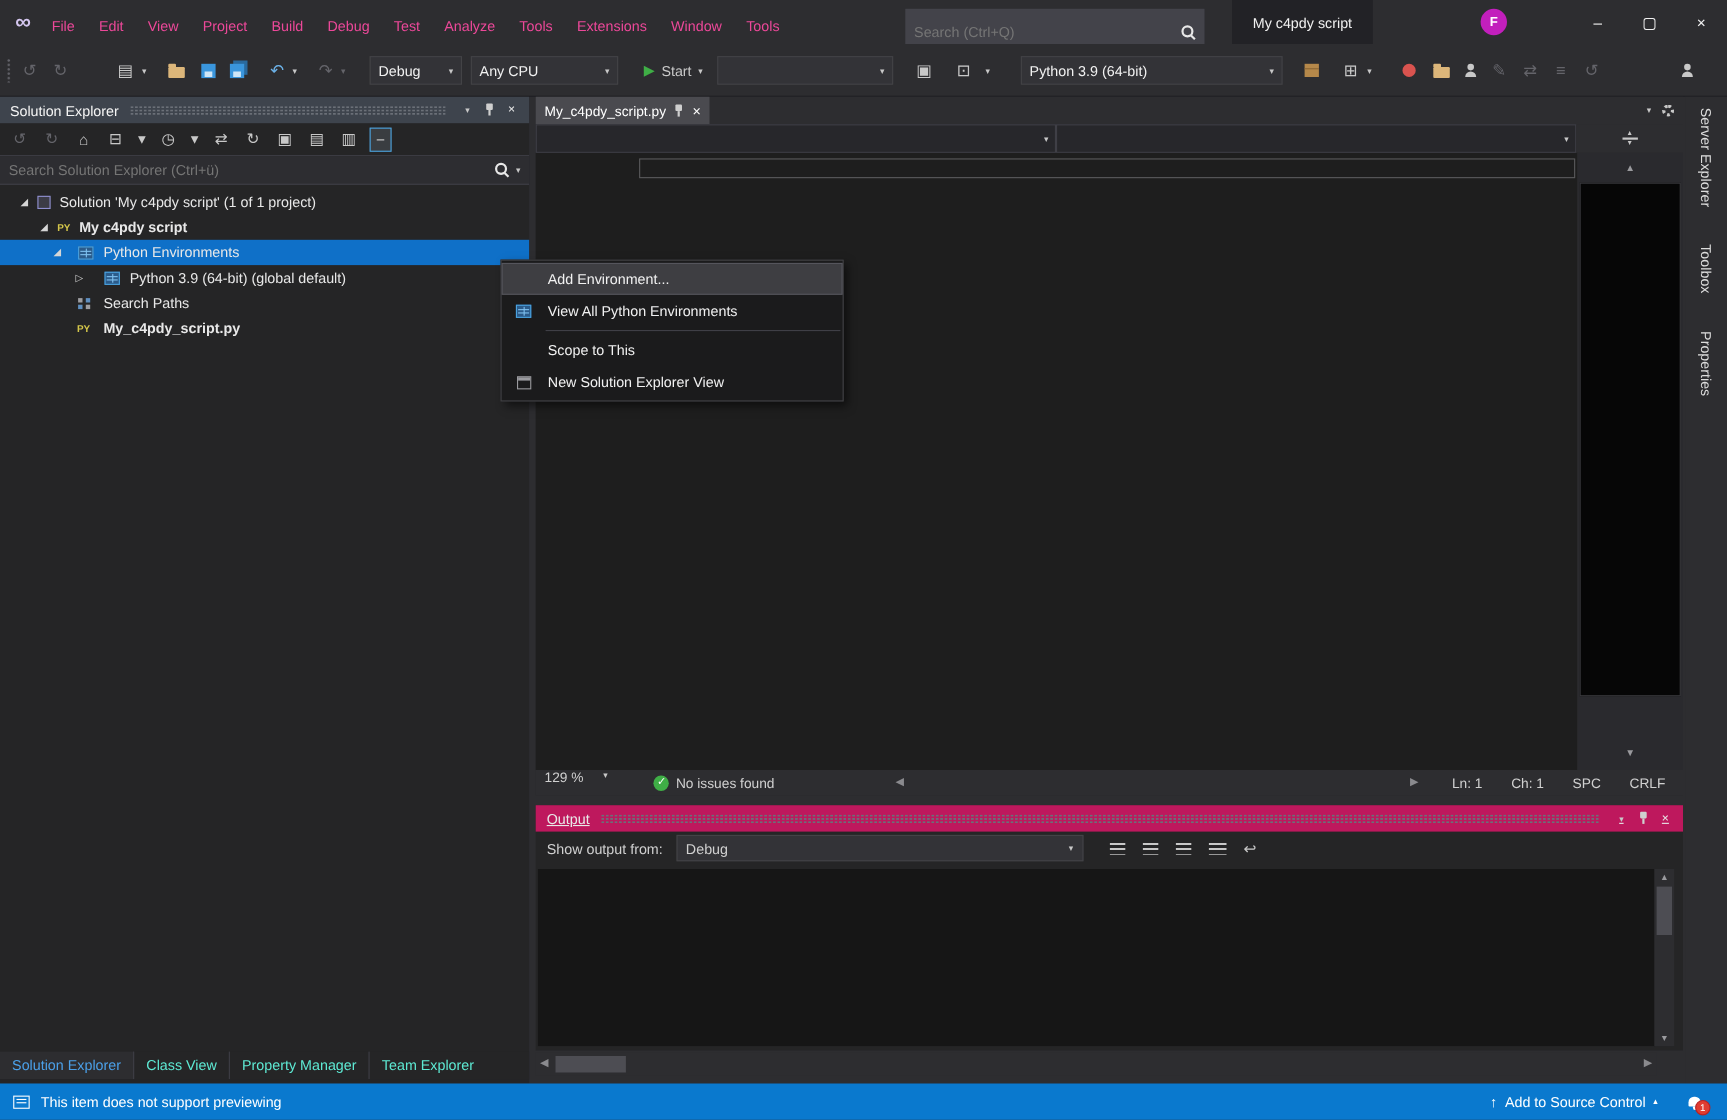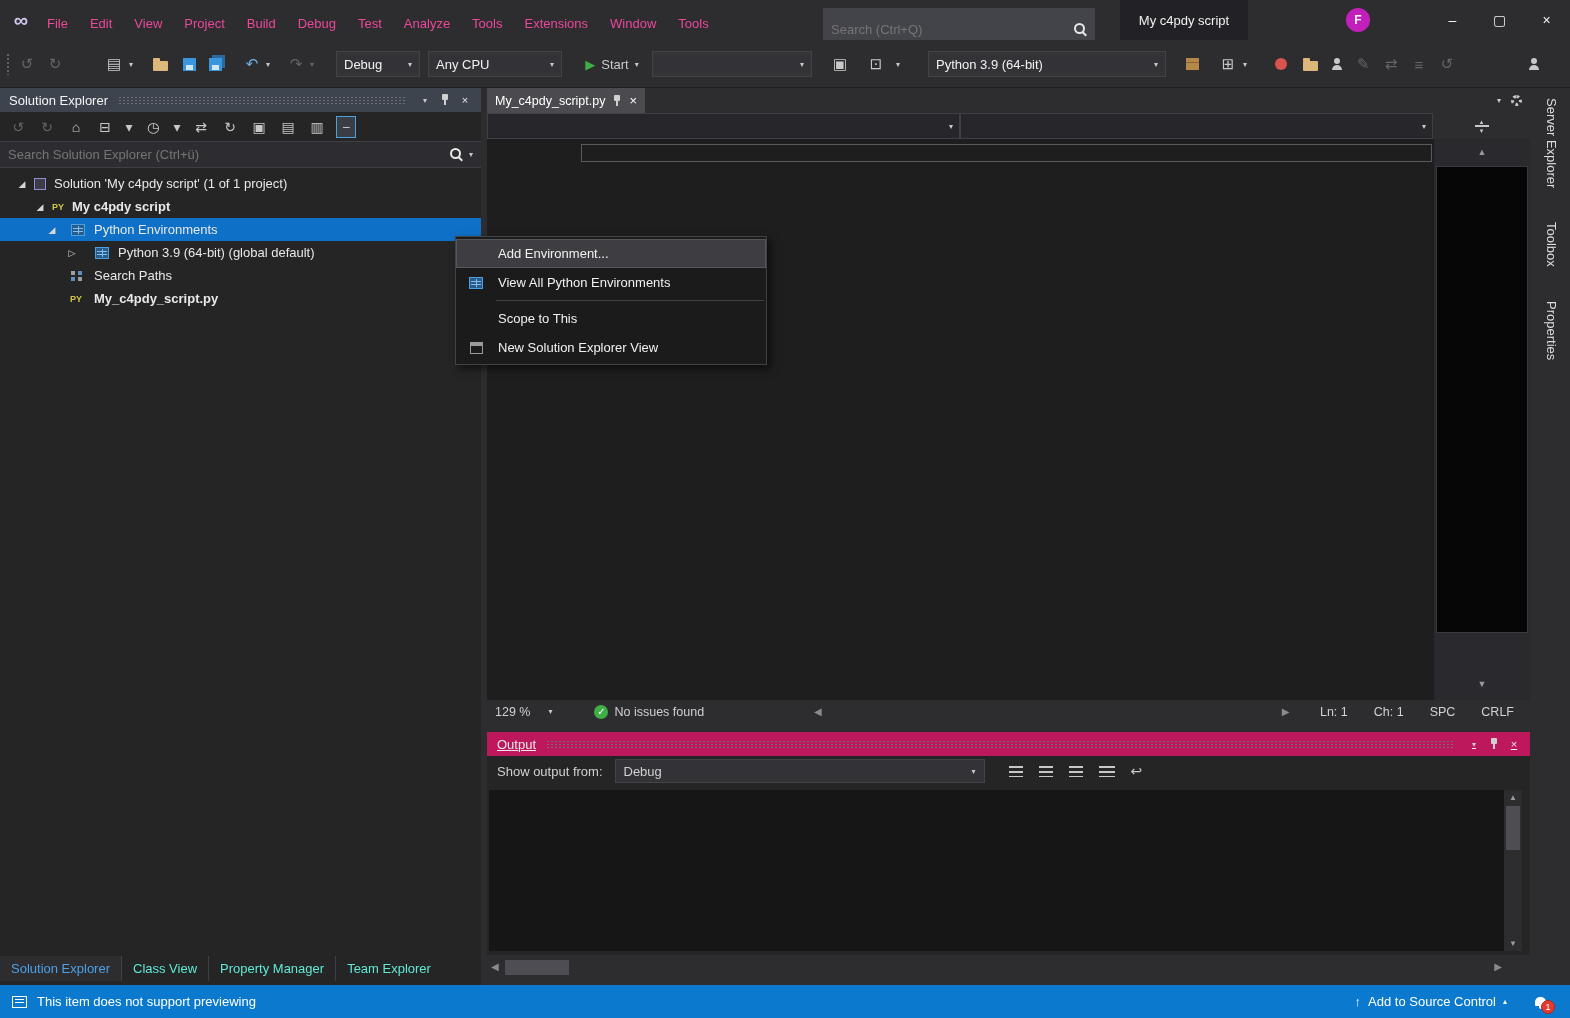--- a/index.html
+++ b/index.html
@@ -96,21 +96,21 @@
   .navcombo .caret { margin-left:auto; }
   .navspacer { flex:1; background:#2d2d30; display:flex; align-items:center; justify-content:center; }
   .split { display:flex; flex-direction:column; align-items:center; font-size:7px; color:#c8c8c8; line-height:5px; }
   .split .bar { width:14px; height:2px; background:#c8c8c8; margin:1px 0; }
   .code { position:absolute; left:0; top:51px; width:947px; height:561px; background:#1e1e1e; }
   .curline { position:absolute; left:94px; top:5px; width:851px; height:18px; border:1px solid #5a5a5c; }
   .mapcol { position:absolute; left:947px; top:51px; width:96px; height:561px; background:#2a2a2e; }
   .maparrow { position:absolute; left:0; width:96px; text-align:center; font-size:9px; color:#9a9a9e; }
   .minimap { position:absolute; left:2px; top:27px; width:92px; height:467px; background:#060606; border:1px solid #3a3a3e; }
   .estatus { position:absolute; left:0; top:612px; width:1043px; height:23px; background:#2d2d30; display:flex; align-items:center; font-size:12.5px; color:#d0d0d0; }
-  .zoombox { display:flex; align-items:center; gap:18px; padding:0 8px; height:23px; }
+  .zoombox { display:flex; gap:18px; padding:0 8px; height:23px; }
   .okcheck { width:14px; height:14px; border-radius:50%; background:#3fae46; color:#fff; font-size:10px; display:flex; align-items:center; justify-content:center; margin-right:6px; }
   .hs-arrow { color:#8a8a8e; font-size:10px; }
   .est-right { margin-left:auto; display:flex; gap:26px; padding-right:16px; }
 
   
   .output { position:absolute; left:487px; top:732px; width:1043px; height:223px; background:#252526; }
   .ophead { height:24px; background:#be185d; display:flex; align-items:center; padding:0 6px 0 10px; color:#e8e8e8;text-decoration:underline; }
   .optools { height:30px; display:flex; align-items:center; padding-left:10px; color:#d0d0d0; }
   .opcombo { position:relative; margin-left:12px; width:370px; height:24px; background:#333337; border:1px solid #434346; display:flex; align-items:center; padding:0 8px; }
   .opcombo .caret { margin-left:auto; }

